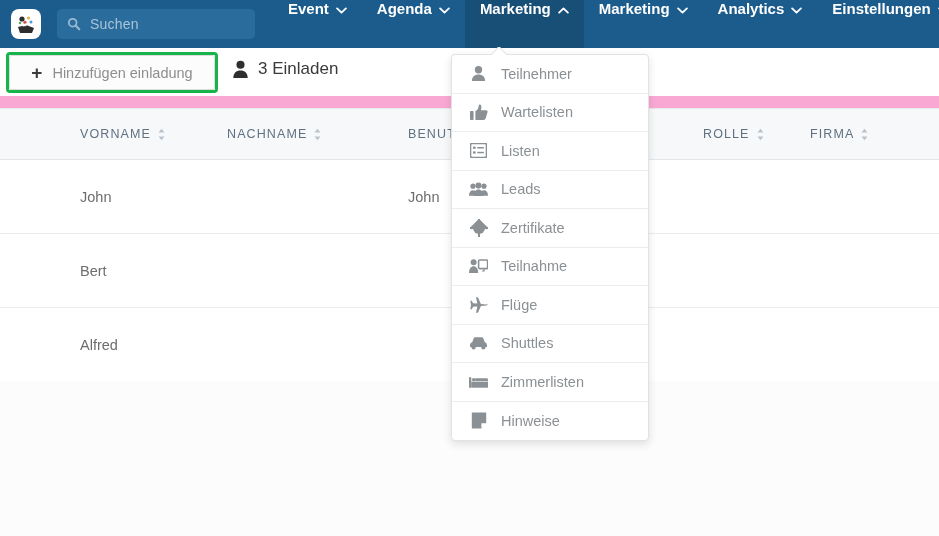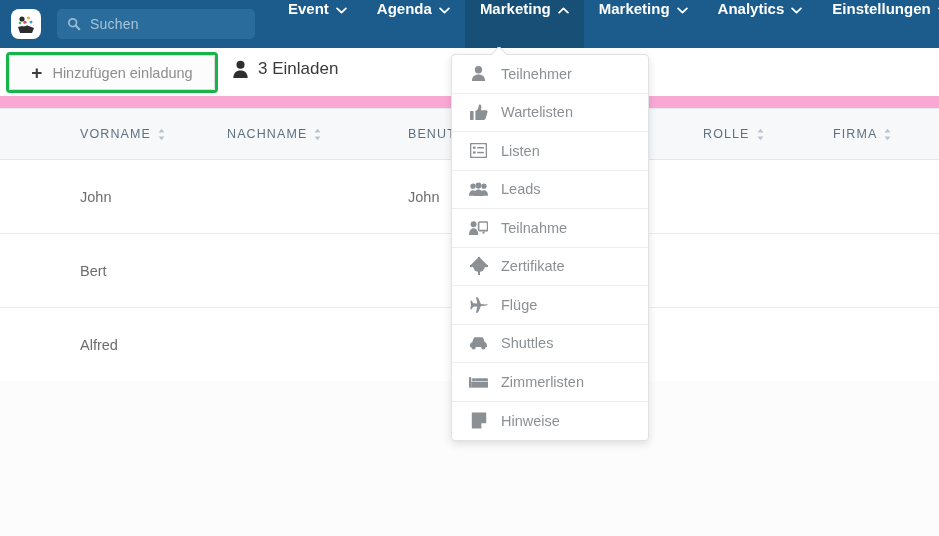--- a/index.html
+++ b/index.html
@@ -259,21 +259,21 @@
       </div>
       <div class="th" style="left:703px">
         <span>ROLLE</span>
         <span class="sort">
           <svg width="7" height="13" viewBox="0 0 8 14">
               <path d="M4 0.5 L7.4 4.6 L0.6 4.6 Z" fill="#b9c3cb"></path>
               <path d="M4 13.5 L0.6 9.4 L7.4 9.4 Z" fill="#b9c3cb"></path>
             </svg>
         </span>
       </div>
-      <div class="th" style="left:833px">
+      <div class="th" style="left:810px">
         <span>FIRMA</span>
         <span class="sort">
           <svg width="7" height="13" viewBox="0 0 8 14">
               <path d="M4 0.5 L7.4 4.6 L0.6 4.6 Z" fill="#b9c3cb"></path>
               <path d="M4 13.5 L0.6 9.4 L7.4 9.4 Z" fill="#b9c3cb"></path>
             </svg>
         </span>
       </div>
     </div>
 
@@ -338,51 +338,51 @@
         <svg width="20" height="15" viewBox="0 0 20 15">
             <circle cx="4.2" cy="4" r="2.7" fill="#8b9094"></circle>
             <circle cx="15.8" cy="4" r="2.7" fill="#8b9094"></circle>
             <circle cx="10" cy="3.4" r="3.2" fill="#8b9094"></circle>
             <path d="M0 14 C0 10.2 1.8 8.2 4.2 8.2 C6.6 8.2 8.4 10.2 8.4 14 Z" fill="#8b9094"></path>
             <path d="M11.6 14 C11.6 10.2 13.4 8.2 15.8 8.2 C18.2 8.2 20 10.2 20 14 Z" fill="#8b9094"></path>
             <path d="M4.8 14.4 C4.8 10 7 7.6 10 7.6 C13 7.6 15.2 10 15.2 14.4 Z" fill="#8b9094"></path>
           </svg>
       </span>
       <span>Leads</span>
-    </div>
-
-    <div class="dd-item">
-      <span class="dd-ico">
-        <svg width="19" height="16" viewBox="0 0 19 16">
-            <circle cx="4.6" cy="4.2" r="3" fill="#8b9094"></circle>
-            <path d="M0 15 C0 10.4 2 8.2 4.6 8.2 C7.2 8.2 9.2 10.4 9.2 15 Z" fill="#8b9094"></path>
-            <rect x="9.6" y="2" width="9" height="8.6" rx="1" fill="none" stroke="#8b9094" stroke-width="1.6"></rect>
-            <path d="M12.6 13.6 L15.6 10.8 L15.6 13.6 Z" fill="#8b9094"></path>
-          </svg>
-      </span>
-      <span>Teilnahme</span>
     </div>
 
     <div class="dd-item">
       <span class="dd-ico">
         <svg width="18" height="18" viewBox="0 0 18 18">
             <g fill="#8b9094">
               <circle cx="9" cy="9" r="6"></circle>
               <rect x="8" y="0" width="2" height="18"></rect>
               <rect x="0" y="8" width="18" height="2"></rect>
               <rect x="2.5" y="2.5" width="2" height="13" transform="rotate(45 9 9)"></rect>
               <rect x="2.5" y="2.5" width="13" height="2" transform="rotate(45 9 9)"></rect>
             </g>
           </svg>
       </span>
       <span>Zertifikate</span>
     </div>
 
     <div class="dd-item">
       <span class="dd-ico">
+        <svg width="19" height="16" viewBox="0 0 19 16">
+            <circle cx="4.6" cy="4.2" r="3" fill="#8b9094"></circle>
+            <path d="M0 15 C0 10.4 2 8.2 4.6 8.2 C7.2 8.2 9.2 10.4 9.2 15 Z" fill="#8b9094"></path>
+            <rect x="9.6" y="2" width="9" height="8.6" rx="1" fill="none" stroke="#8b9094" stroke-width="1.6"></rect>
+            <path d="M12.6 13.6 L15.6 10.8 L15.6 13.6 Z" fill="#8b9094"></path>
+          </svg>
+      </span>
+      <span>Teilnahme</span>
+    </div>
+
+    <div class="dd-item">
+      <span class="dd-ico">
         <svg width="19" height="17" viewBox="0 0 19 17">
             <path d="M18.4 7.8 C18.8 8.6 18.3 9.5 17.4 9.6 L11.9 10.1 L9.3 16.1 C9.1 16.5 8.8 16.7 8.4 16.7 L7 16.7 L8.3 10.4 L4.1 10.8 L2.9 12.9 C2.8 13.1 2.6 13.2 2.4 13.2 L1.3 13.2 L2 9 L1.3 4.8 L2.4 4.8 C2.6 4.8 2.8 4.9 2.9 5.1 L4.1 7.2 L8.3 7.6 L7 1.3 L8.4 1.3 C8.8 1.3 9.1 1.5 9.3 1.9 L11.9 7.9 L17.4 8.4 Z" fill="#8b9094"></path>
           </svg>
       </span>
       <span>Flüge</span>
     </div>
 
     <div class="dd-item">
       <span class="dd-ico">
         <svg width="19" height="14" viewBox="0 0 19 14">

